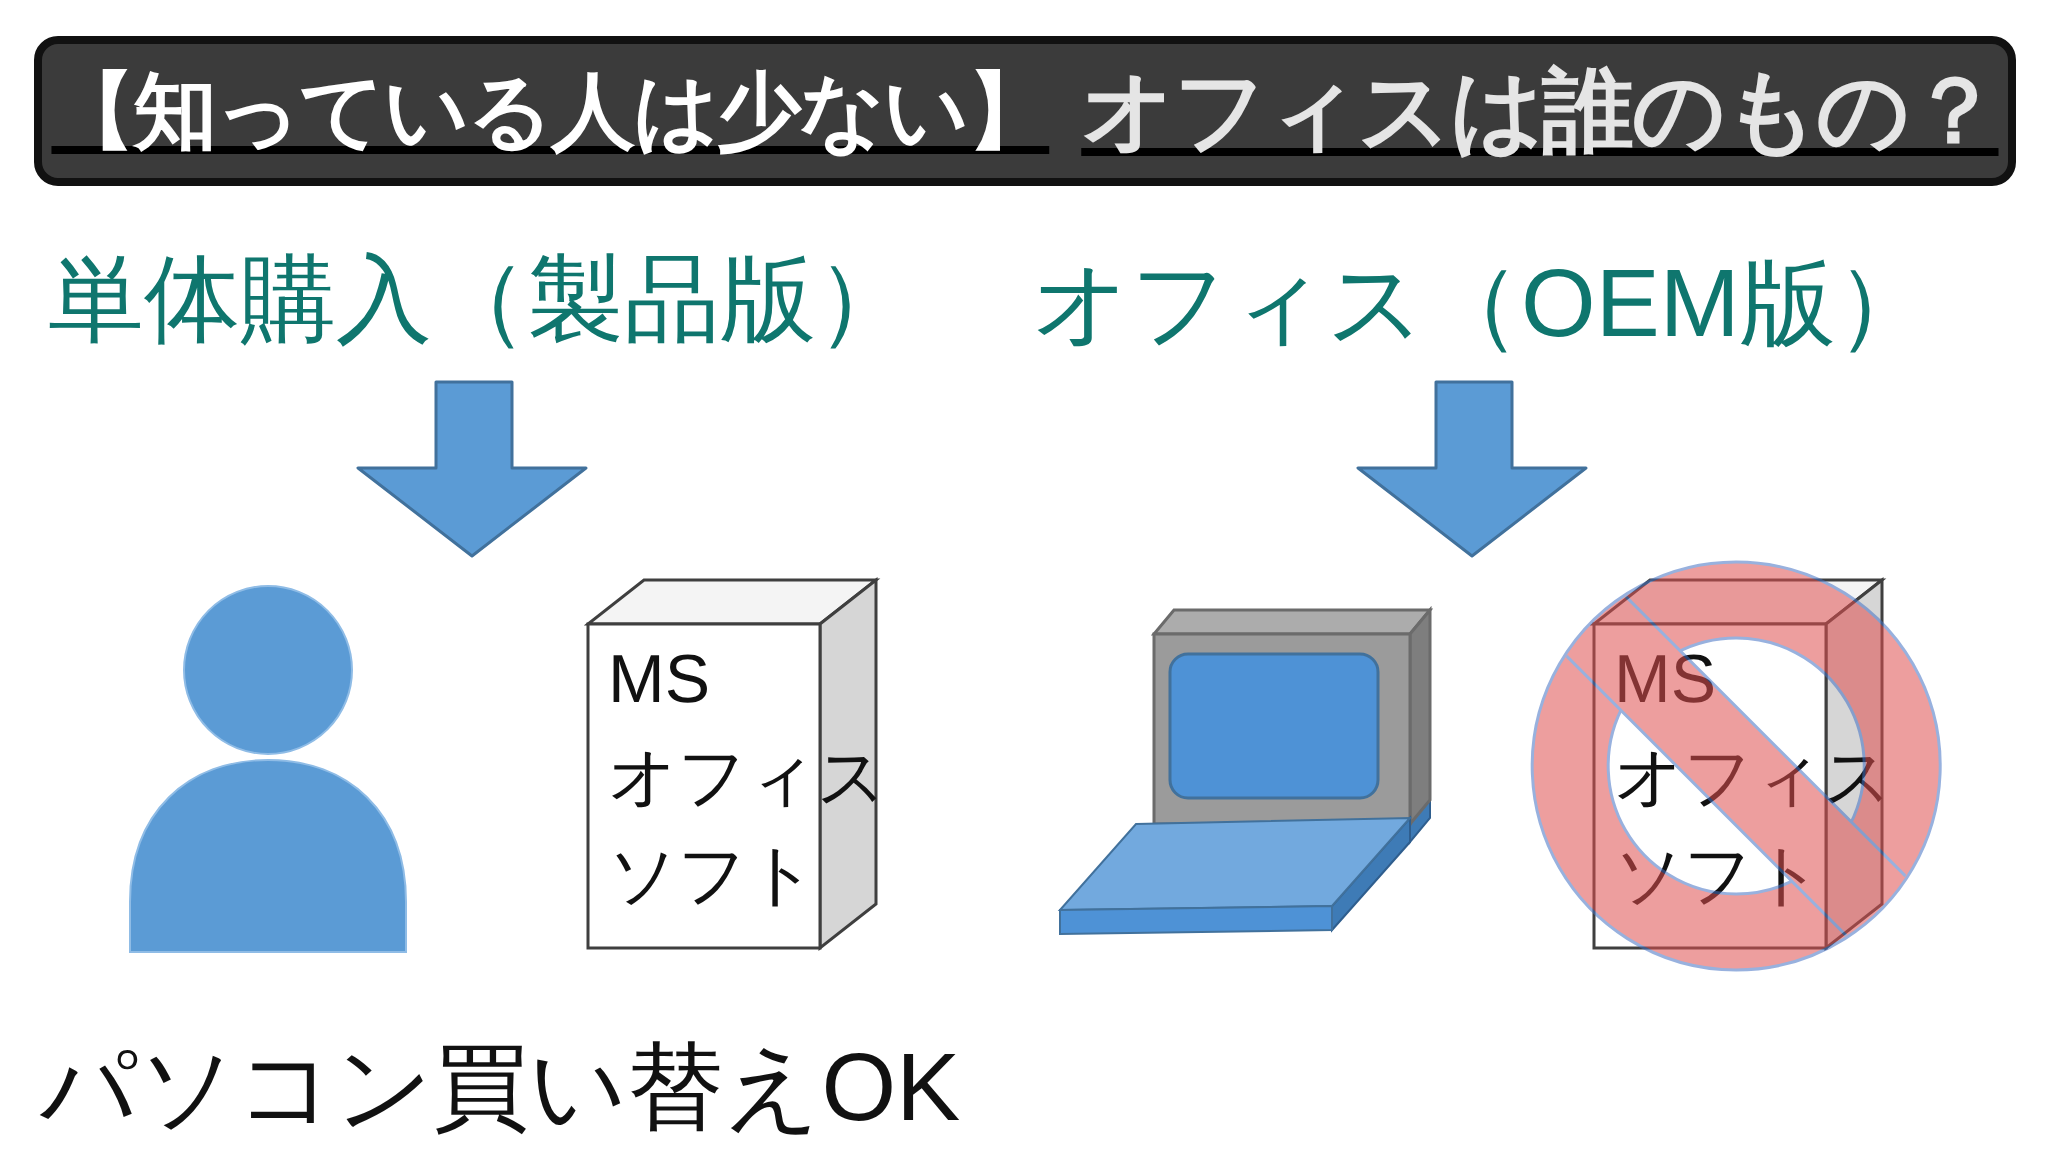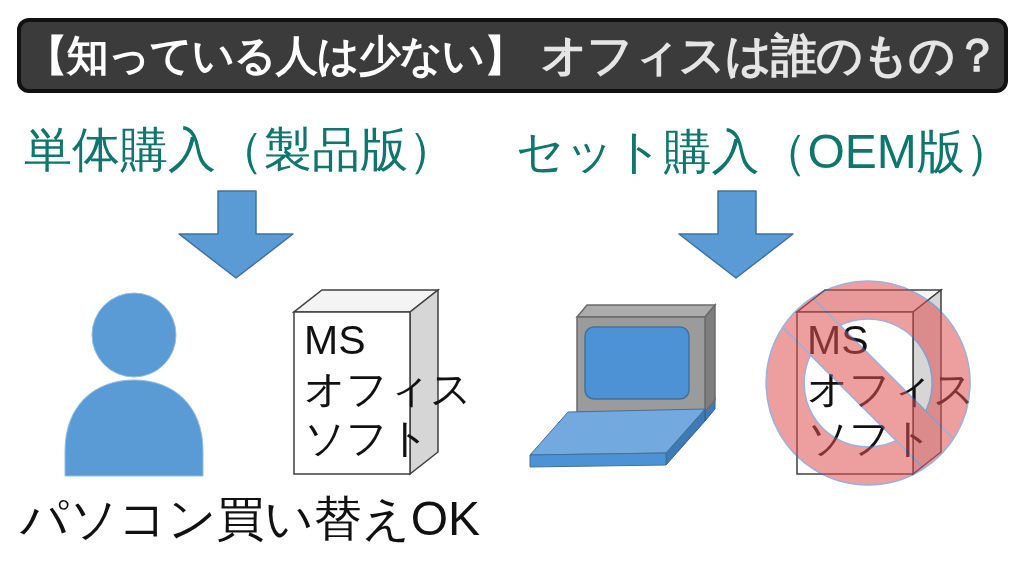--- a/index.html
+++ b/index.html
@@ -6,57 +6,58 @@
   .slide{
     position:relative;width:1024px;height:577px;background:#ffffff;
     font-family:"Liberation Sans","DejaVu Sans",sans-serif;overflow:hidden;
   }
   
   .title-bar{
     position:absolute;left:17px;top:18px;width:991px;height:75px;
     box-sizing:border-box;border:4px solid #111111;border-radius:12px;
     background:#3b3b3b;display:flex;align-items:center;justify-content:center;gap:16px;
     white-space:nowrap;
+    text-decoration:underline;
   }
   .title-prefix{color:#ffffff;font-size:42px;font-weight:bold;letter-spacing:-1px;}
   .title-highlight{color:#e5e5e5;font-size:46px;font-weight:bold;letter-spacing:-1px;}
   
   .heading{position:absolute;top:118px;font-size:48px;font-weight:500;color:#0f766e;white-space:nowrap;}
   .heading-left{left:24px;}
   .heading-right{left:516px;top:120px;}
-  .caption{position:absolute;top:487px;font-size:48px;font-weight:500;white-space:nowrap;}
+  .caption{position:absolute;top:512px;font-size:48px;font-weight:500;white-space:nowrap;}
   .caption-left{left:20px;color:#111111;}
   .caption-right{left:545px;color:#FF0000;}
   
   .gfx{position:absolute;}
   .arrow-left{left:178px;top:190px;}
   .arrow-right{left:678px;top:190px;}
   .person{left:63px;top:288px;}
   .laptop{left:520px;top:293px;}
   .box-wrap{position:absolute;width:150px;height:190px;}
   .box-left{left:292px;top:286px;}
   .box-right{left:795px;top:286px;}
   .box-label{
     position:absolute;left:12px;top:30px;width:160px;
-    font-size:41px;line-height:49px;color:#111111;white-space:nowrap;font-weight:500;
+    font-size:34px;line-height:49px;color:#111111;white-space:nowrap;font-weight:500;
   }
   .prohibition{left:763px;top:274px;}
 </style>
 </head>
 <body>
 
 <div class="slide">
 
   <div class="title-bar">
     <span class="title-prefix">【知っている人は少ない】</span>
     <span class="title-highlight">オフィスは誰のもの？</span>
   </div>
 
   <div class="heading heading-left">単体購入（製品版）</div>
-  <div class="heading heading-right">セット購入（OEM版）</div>
+  <div class="heading heading-right">オフィス（OEM版）</div>
 
   <svg class="gfx arrow-left" width="116" height="90" viewBox="0 0 116 90">
     <polygon points="40,1 78,1 78,44 115,44 58,88 1,44 40,44" fill="#5B9BD5" stroke="#41719C" stroke-width="1.5" stroke-linejoin="round"></polygon>
   </svg>
   <svg class="gfx arrow-right" width="116" height="90" viewBox="0 0 116 90">
     <polygon points="40,1 78,1 78,44 115,44 58,88 1,44 40,44" fill="#5B9BD5" stroke="#41719C" stroke-width="1.5" stroke-linejoin="round"></polygon>
   </svg>
 
   <svg class="gfx person" width="145" height="192" viewBox="0 0 145 192">
     <circle cx="71" cy="47" r="42" fill="#5B9BD5" stroke="#8FBCE6" stroke-width="1"></circle>

